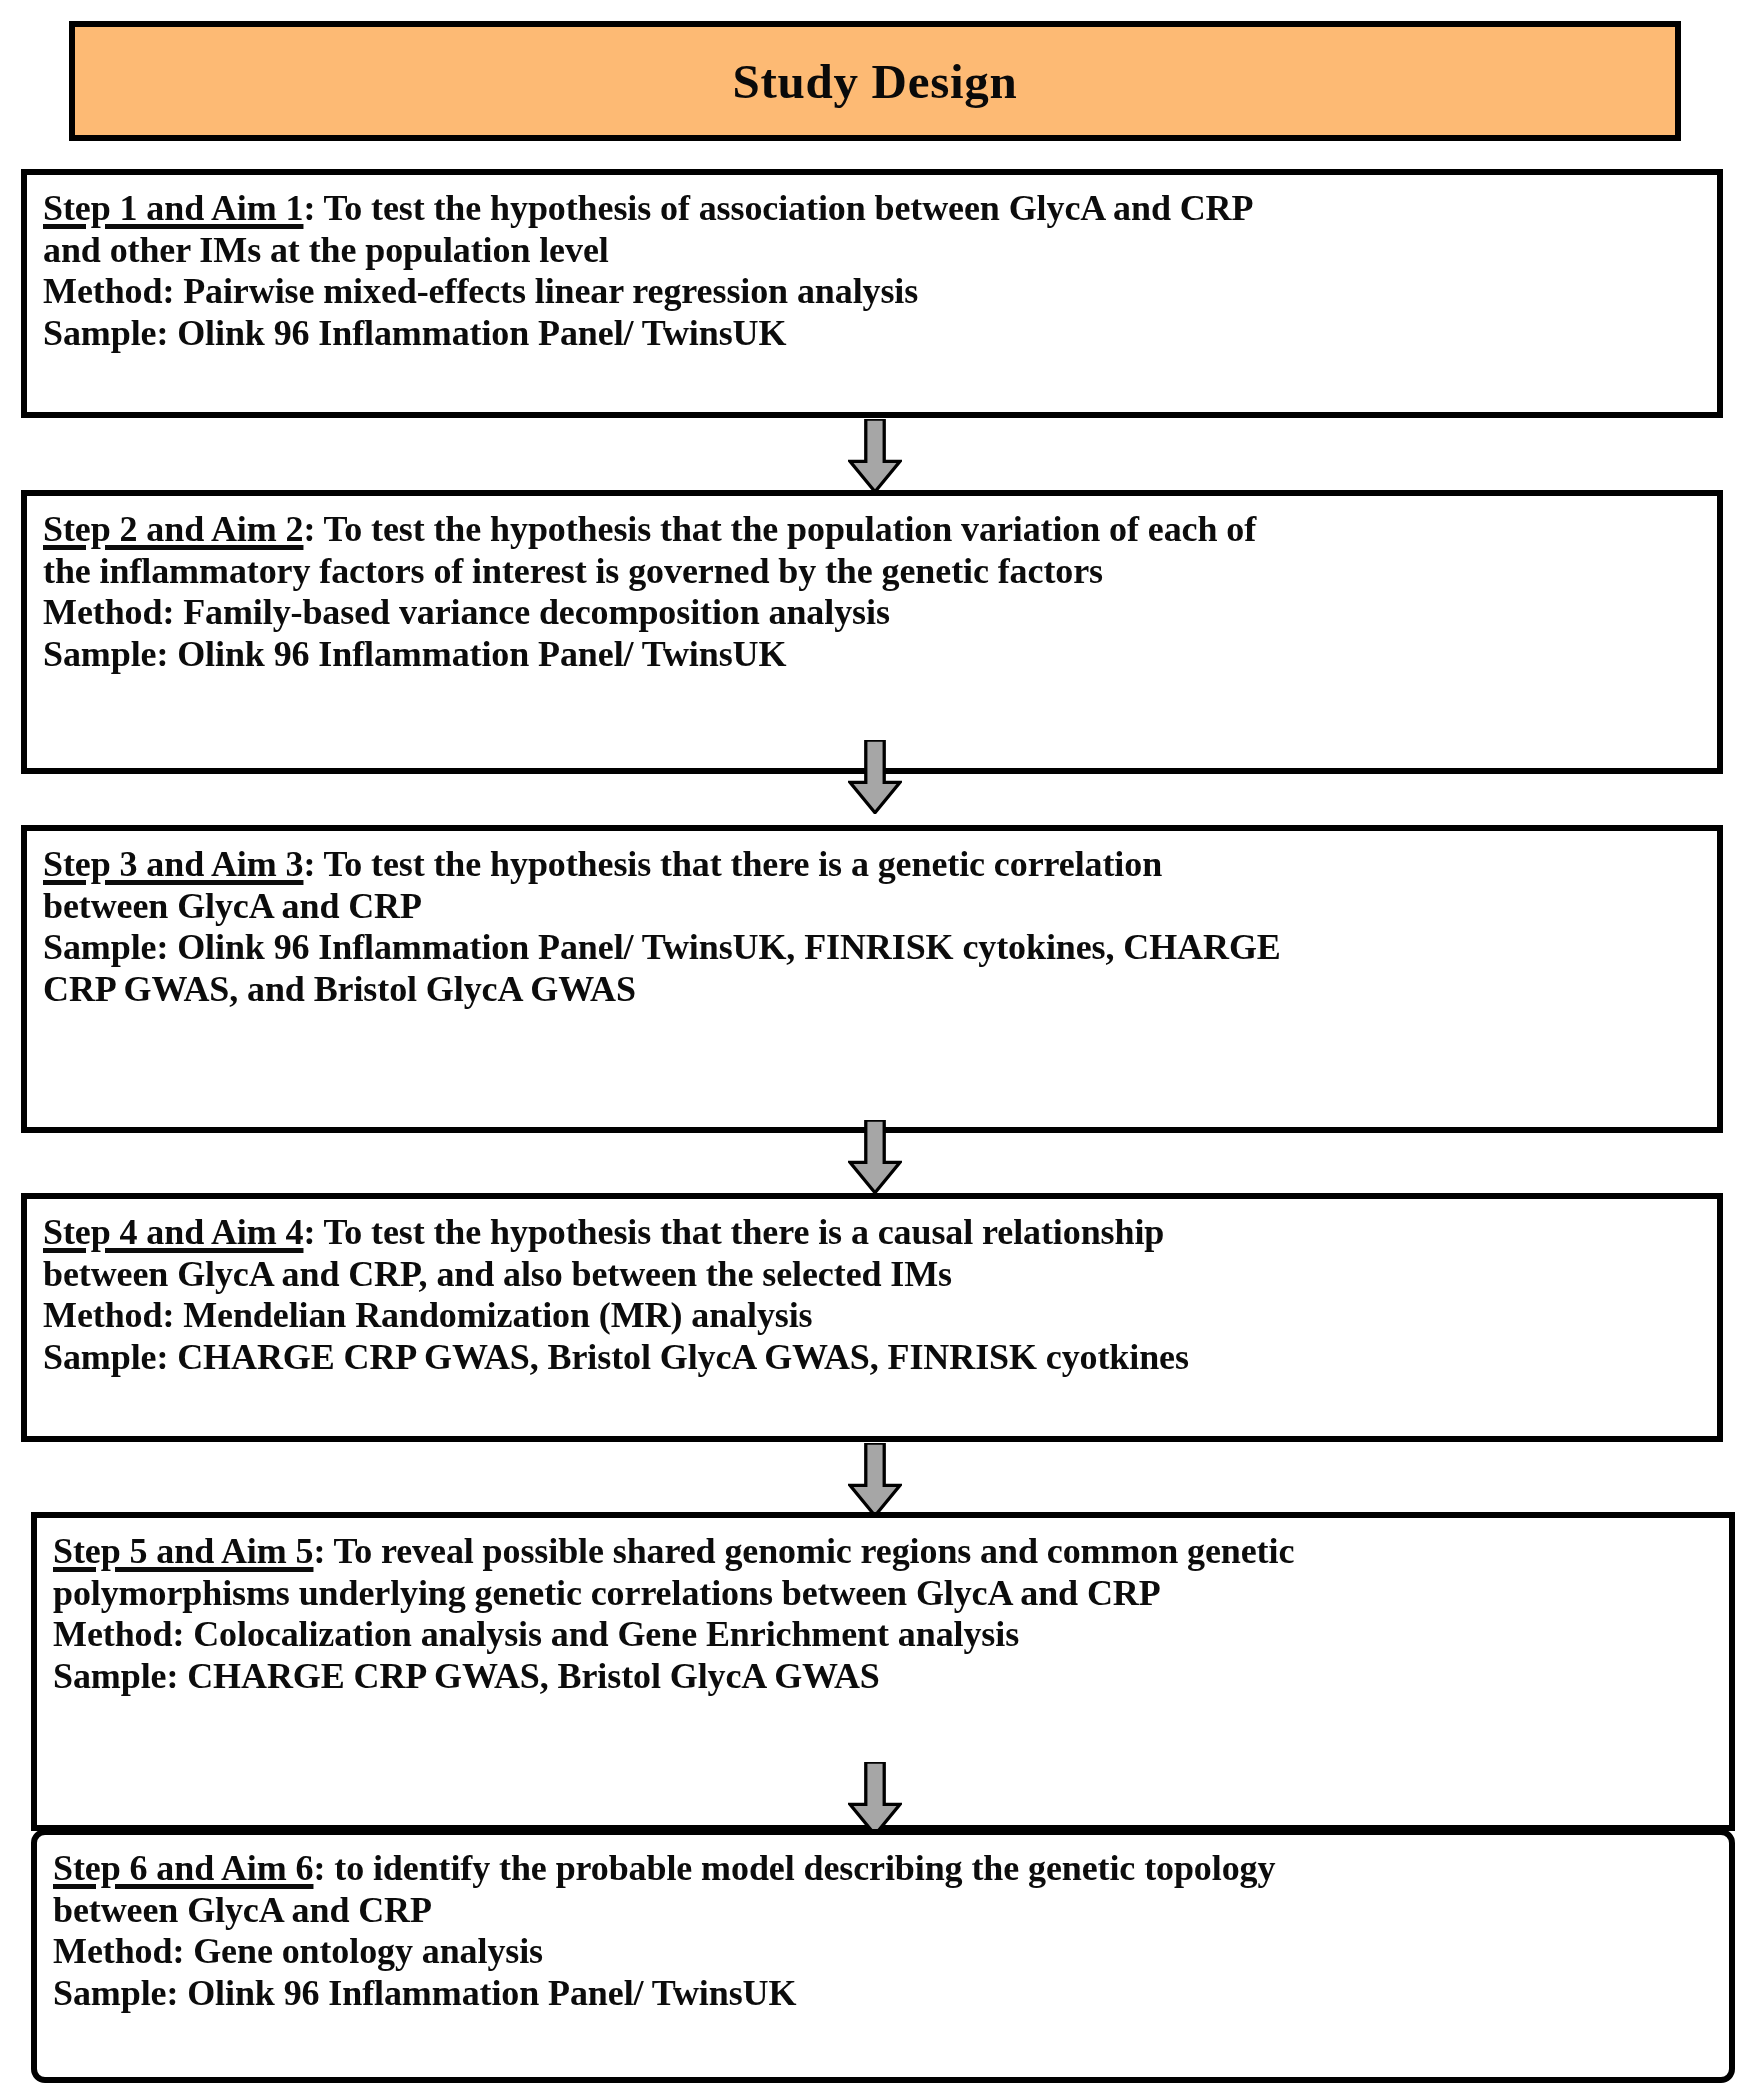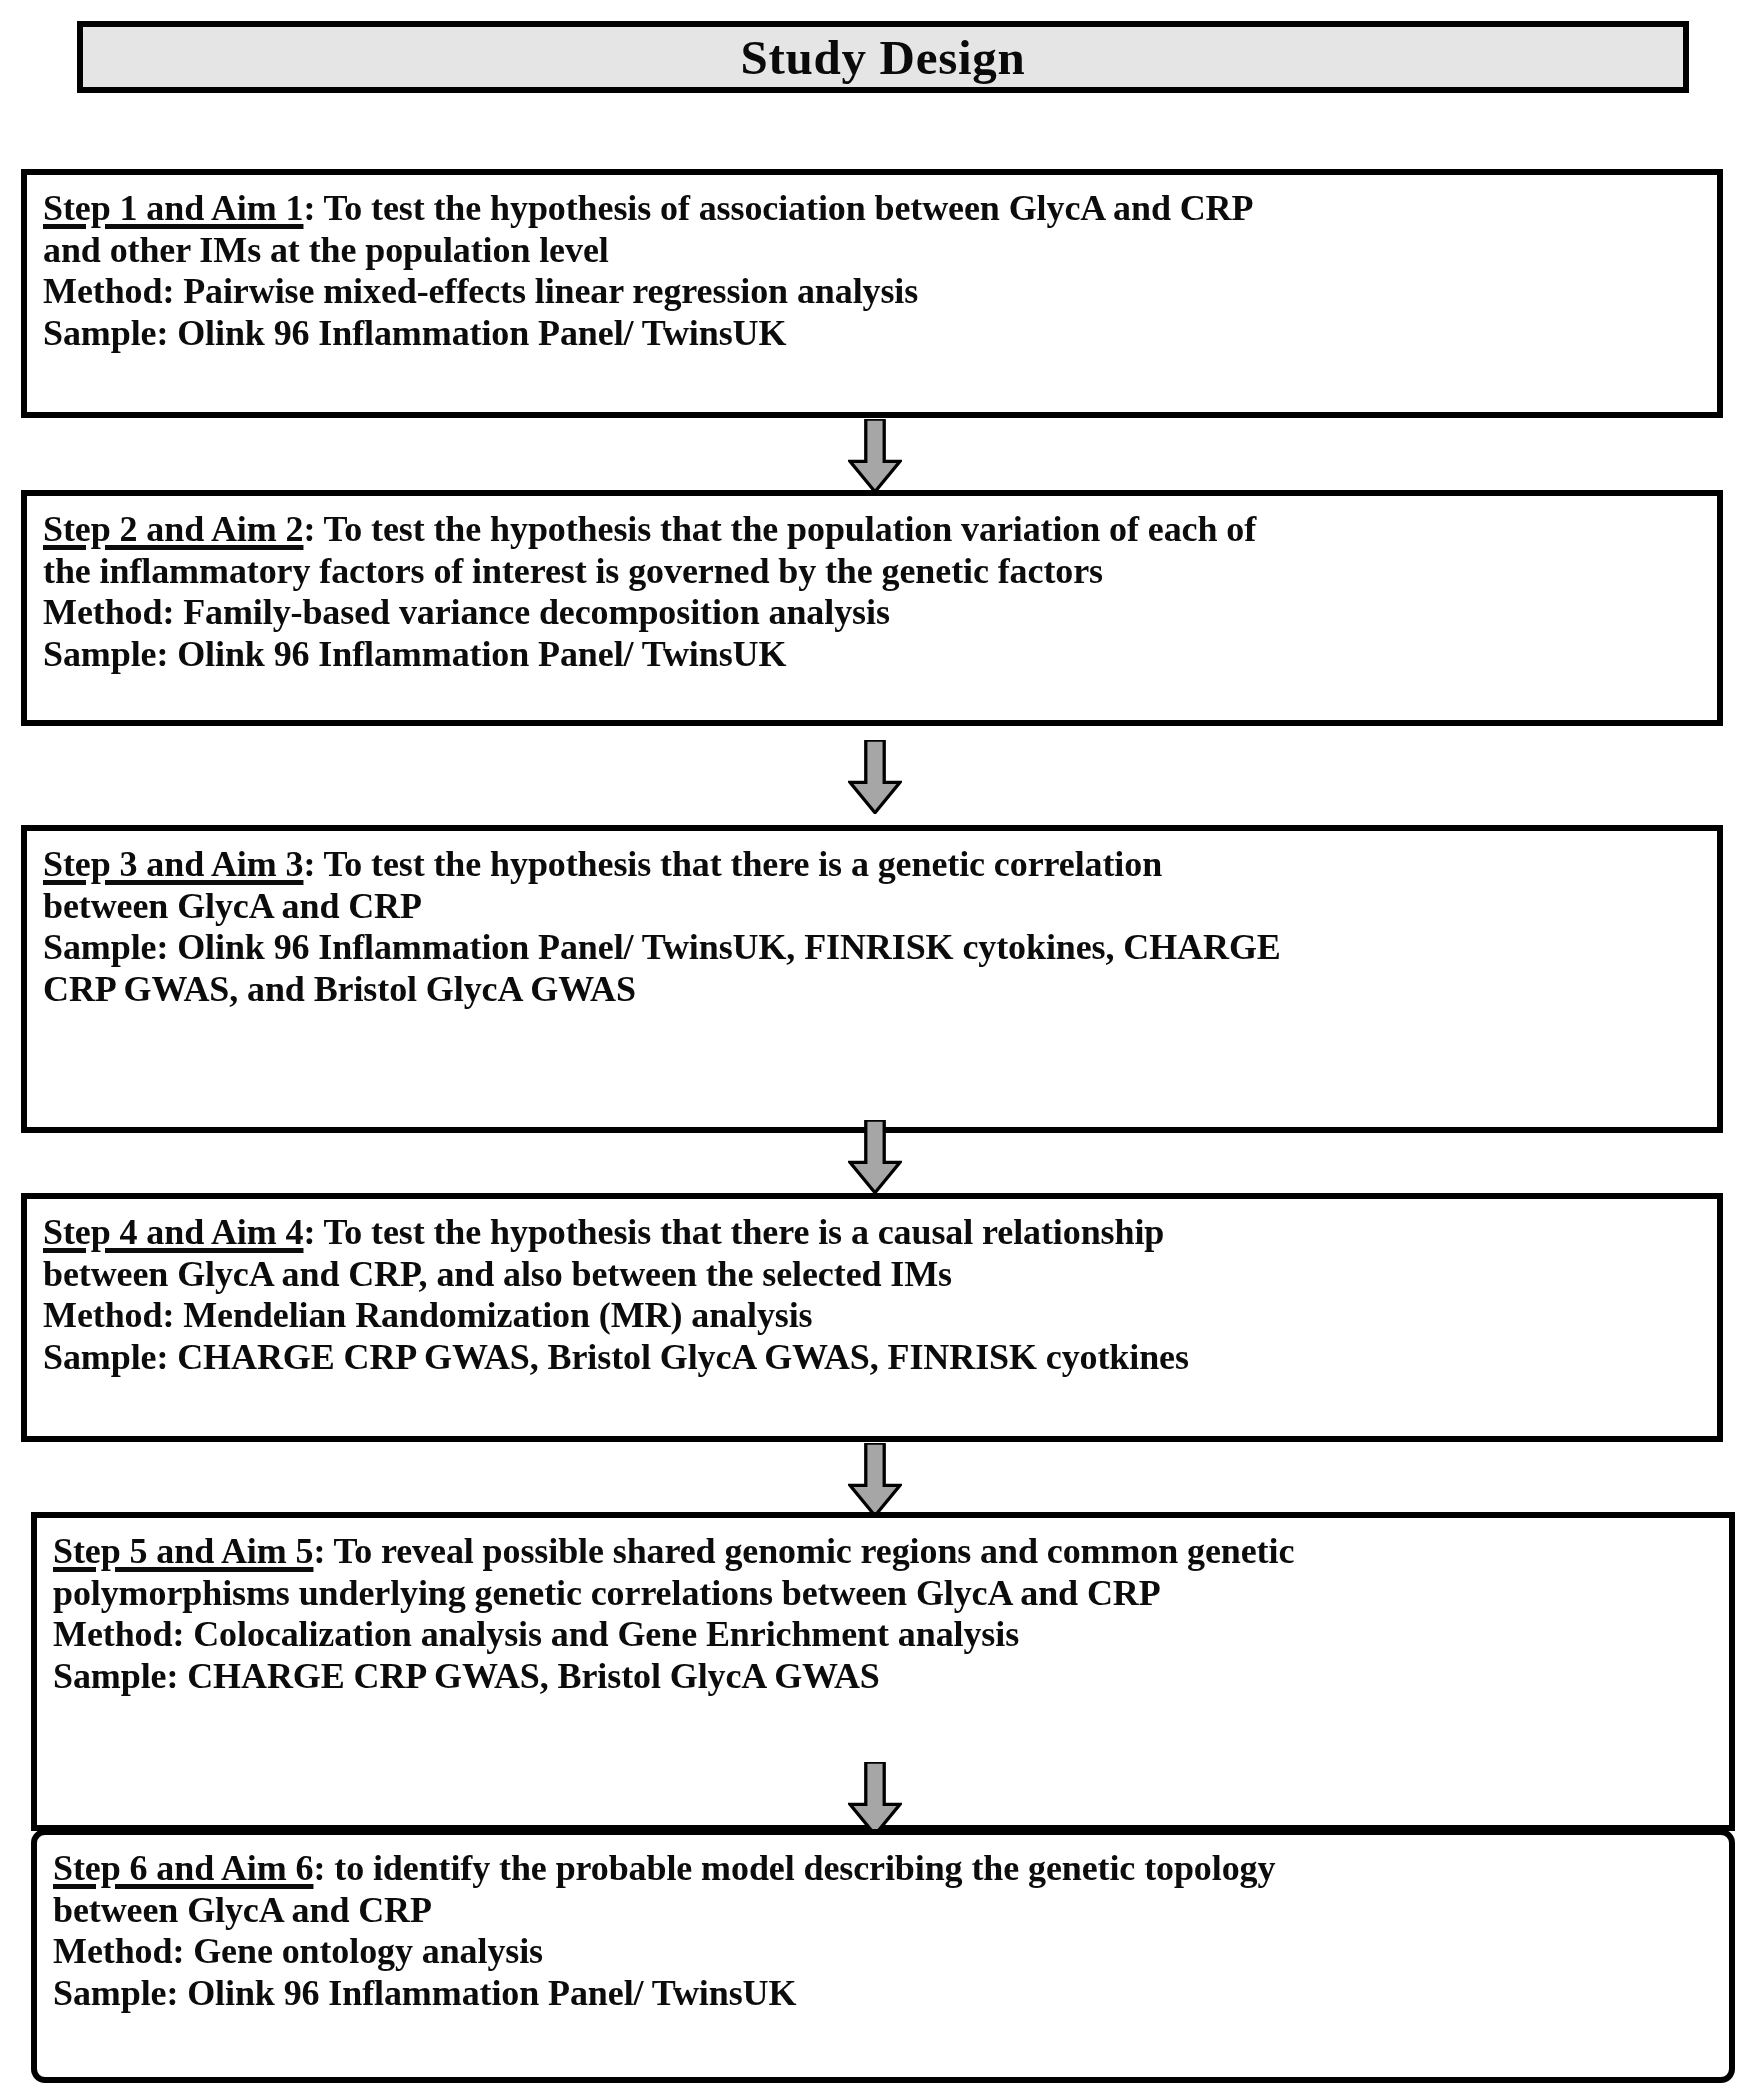--- a/index.html
+++ b/index.html
@@ -10,26 +10,26 @@
   }
   body {
     font-family: "Liberation Serif", "DejaVu Serif", serif;
     position: relative;
     overflow: hidden;
   }
 
   
   .title-box {
     position: absolute;
-    left: 77px;
+    left: 69px;
     top: 21px;
     width: 1612px;
-    height: 72px;
+    height: 120px;
     border: 6px solid #000000;
-    background: #e5e5e5;
+    background: #fdba74;
     display: flex;
     align-items: center;
     justify-content: center;
   }
   .title-text {
     font-size: 49px;
     font-weight: bold;
     color: #0a0a0a;
     letter-spacing: 0.7px;
     line-height: 1;
@@ -79,21 +79,21 @@
   <div class="step-line">Method:  Pairwise mixed-effects linear regression analysis</div>
   <div class="step-line">Sample:   Olink 96 Inflammation  Panel/ TwinsUK</div>
 </div>
 
 <div class="arrow" style="left:848px; top:419px;">
   <svg viewBox="0 0 82 112" preserveAspectRatio="none">
     <polygon points="27,0 55,0 55,64 79,64 41,110 3,64 27,64" fill="#a6a6a6" stroke="#000000" stroke-width="5"></polygon>
   </svg>
 </div>
 
-<div class="step-box" style="left:21px; top:490px; width:1702px; height:236px;">
+<div class="step-box" style="left:21px; top:490px; width:1702px; height:284px;">
   <div class="step-line">
     <span class="step-head">Step 2 and Aim 2</span><span>: To  test the hypothesis that  the population variation of each  of</span>
   </div>
   <div class="step-line">the inflammatory  factors of interest is governed by the genetic factors</div>
   <div class="step-line">Method:  Family-based variance decomposition analysis</div>
   <div class="step-line">Sample: Olink 96 Inflammation  Panel/ TwinsUK</div>
 </div>
 
 <div class="arrow" style="left:848px; top:740px;">
   <svg viewBox="0 0 82 112" preserveAspectRatio="none">

